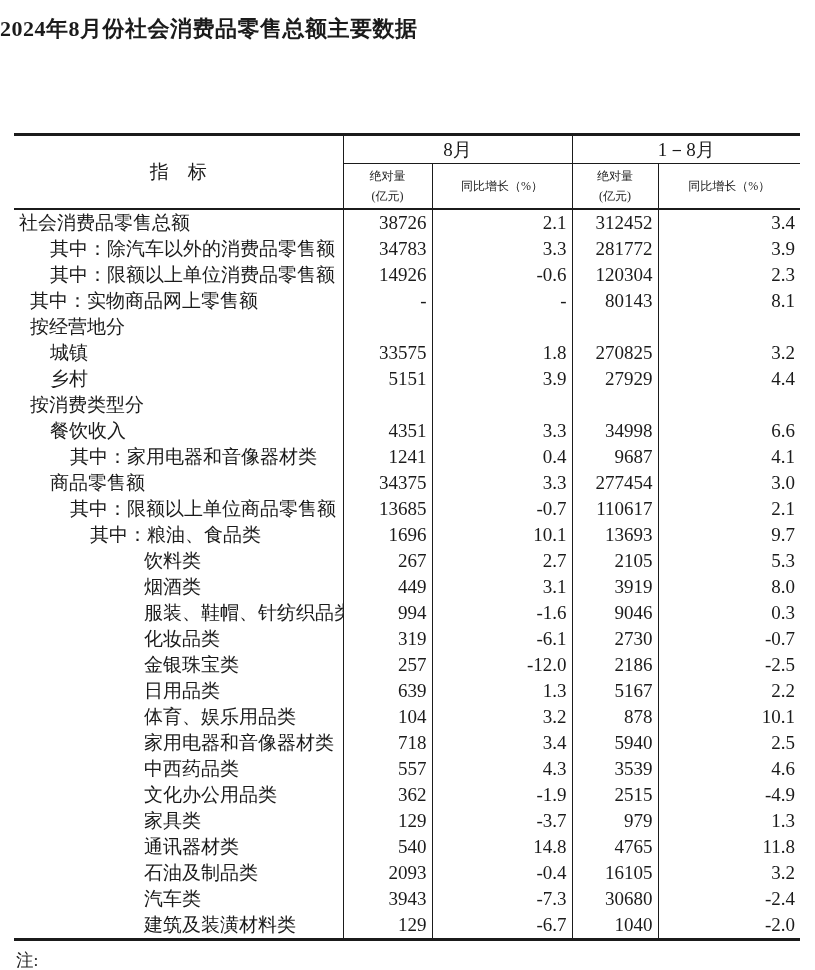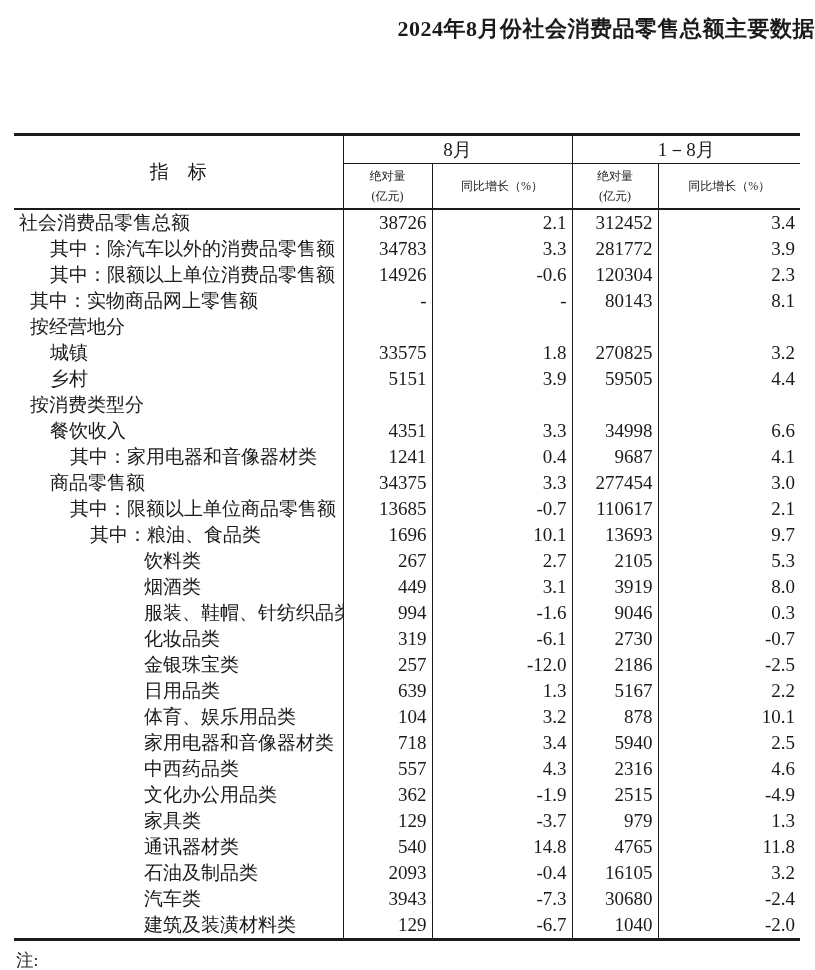--- a/index.html
+++ b/index.html
@@ -7,21 +7,21 @@
     padding: 0;
     width: 815px;
     height: 970px;
     background: #ffffff;
     color: #1b1b1b;
     font-family: "Liberation Serif", "DejaVu Serif", serif;
     overflow: hidden;
   }
   .page-title {
     padding-top: 14px;
-    text-align: right;
+    text-align: left;
     font-size: 22px;
     font-weight: bold;
     letter-spacing: 0.5px;
   }
   table.data-table {
     border-collapse: collapse;
     table-layout: fixed;
     width: 786px;
     margin: 89px 0 0 14px;
     border-top: 3px solid #1b1b1b;
@@ -149,21 +149,21 @@
         <td class="c-label ind-2">城镇</td>
         <td class="c-num">33575</td>
         <td class="c-num">1.8</td>
         <td class="c-num">270825</td>
         <td class="c-num">3.2</td>
       </tr>
       <tr>
         <td class="c-label ind-2">乡村</td>
         <td class="c-num">5151</td>
         <td class="c-num">3.9</td>
-        <td class="c-num">59505</td>
+        <td class="c-num">27929</td>
         <td class="c-num">4.4</td>
       </tr>
       <tr>
         <td class="c-label ind-1">按消费类型分</td>
         <td class="c-num"></td>
         <td class="c-num"></td>
         <td class="c-num"></td>
         <td class="c-num"></td>
       </tr>
       <tr>
@@ -254,21 +254,21 @@
         <td class="c-label ind-5">家用电器和音像器材类</td>
         <td class="c-num">718</td>
         <td class="c-num">3.4</td>
         <td class="c-num">5940</td>
         <td class="c-num">2.5</td>
       </tr>
       <tr>
         <td class="c-label ind-5">中西药品类</td>
         <td class="c-num">557</td>
         <td class="c-num">4.3</td>
-        <td class="c-num">2316</td>
+        <td class="c-num">3539</td>
         <td class="c-num">4.6</td>
       </tr>
       <tr>
         <td class="c-label ind-5">文化办公用品类</td>
         <td class="c-num">362</td>
         <td class="c-num">-1.9</td>
         <td class="c-num">2515</td>
         <td class="c-num">-4.9</td>
       </tr>
       <tr>

